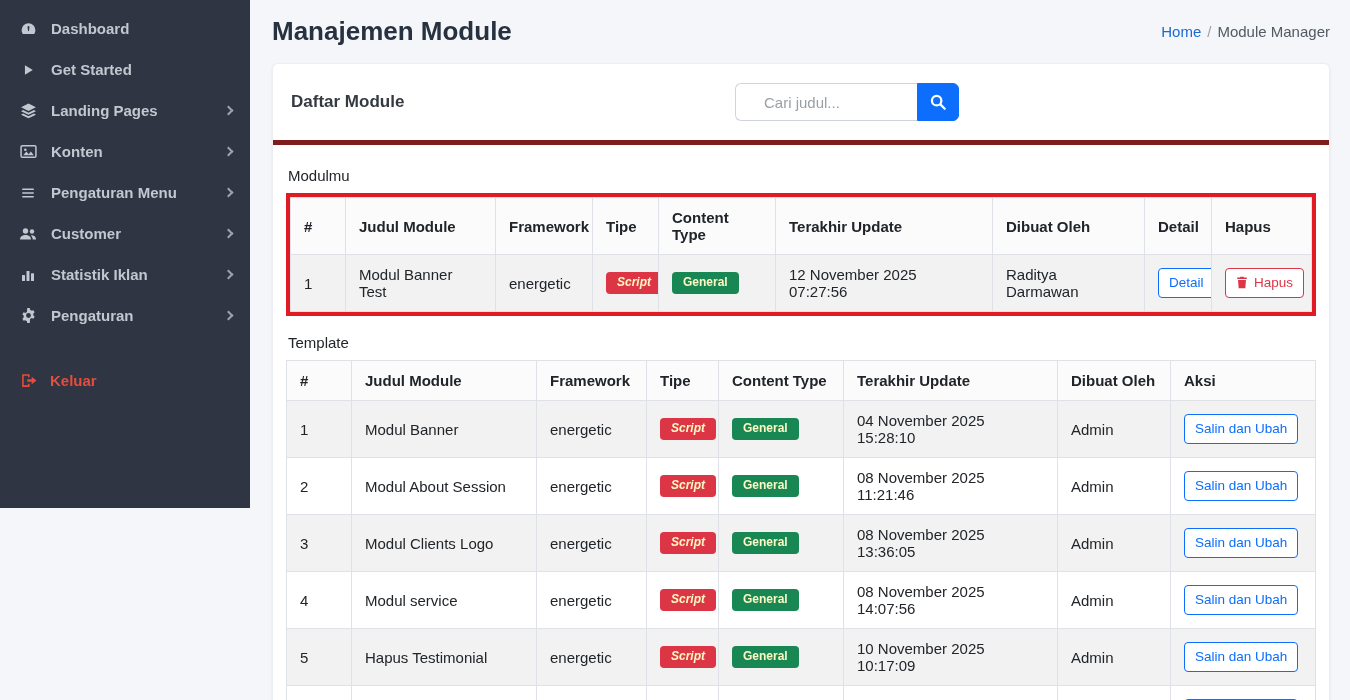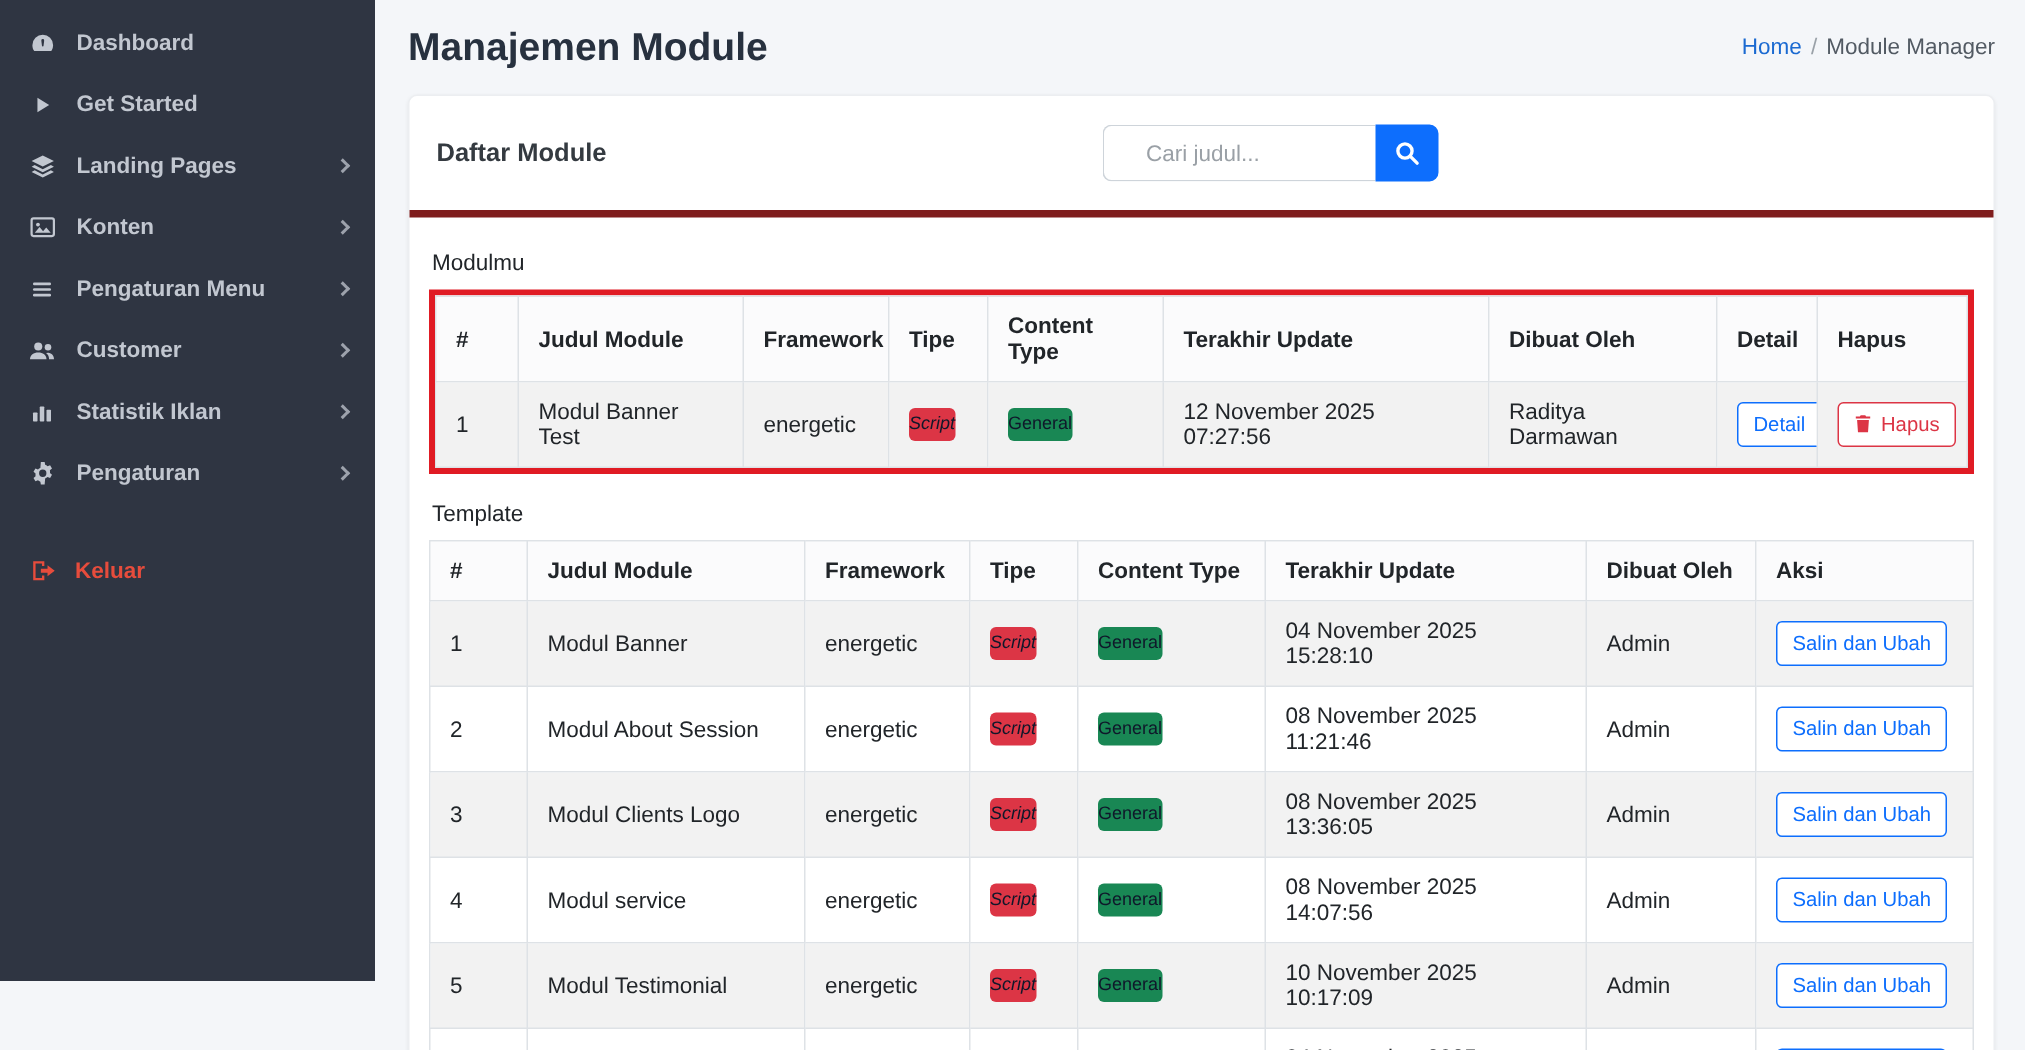--- a/index.html
+++ b/index.html
@@ -3,21 +3,21 @@
 <meta charset="utf-8">
 <style>
   * { margin:0; padding:0; box-sizing:border-box; }
   html,body { width:1350px; height:700px; overflow:hidden; }
   body {
     font-family:"Liberation Sans","DejaVu Sans",sans-serif;
     background:#f4f6f9; color:#212529; display:flex;
   }
 
   
-  .sidebar { width:250px; min-width:250px; height:654px; background:#2f3542; padding-top:8px; display:flex; flex-direction:column; }
+  .sidebar { width:250px; min-width:250px; height:508px; background:#2f3542; padding-top:8px; display:flex; flex-direction:column; }
   .nav-item { display:flex; align-items:center; gap:13px; padding:12px 18px; color:#c2c7d0; font-size:15px; font-weight:600; cursor:pointer; }
   .nav-item .icon { width:20px; display:flex; justify-content:center; align-items:center; }
   .chev { margin-left:auto; width:7px; height:7px; border-right:2px solid currentColor; border-top:2px solid currentColor; transform:rotate(45deg); opacity:.75; }
   .nav-logout { color:#e74c3c; margin-top:24px;gap:12px; }
 
   
   .main { flex:1; height:700px; padding:16px 20px 0 22px; overflow:hidden; }
   .page-head { display:flex; justify-content:space-between; align-items:center; margin-bottom:16px; }
   .page-title { font-size:26px; font-weight:700; color:#27313f; }
   .breadcrumb { font-size:15px; color:#8b939c; }
@@ -37,21 +37,21 @@
   .section-label { font-size:15px; color:#212529; margin:10px 2px 9px 2px; }
 
   
   table { width:100%; border-collapse:collapse; background:#fff; font-size:15px; table-layout:fixed; }
   th,td { border:1px solid #dee2e6; padding:11px 13px; text-align:left; vertical-align:middle; overflow:hidden; }
   th { font-weight:700; background:#fbfbfc; color:#212529; }
   tbody tr:nth-child(odd) { background:#f2f2f2; }
   tbody tr:nth-child(even) { background:#fff; }
   .highlight-wrap { border:4px solid #e01b24; }
 
-  .badge { display:inline-block; padding:3px 0; border-radius:4px; color:#0f172a; font-size:12px; font-weight:400; line-height:1.3; }
+  .badge { display:inline-block; padding:3px 11px; border-radius:4px; color:#fef9c3; font-size:12px; font-weight:700; line-height:1.3; }
   .badge-danger { background:#dc3545; font-style:italic; }
   .badge-success { background:#198754;text-align:center; }
 
   .btn { display:inline-flex; align-items:center; gap:6px; border-radius:4px; font-size:14px; padding:5px 12px; cursor:pointer; background:#fff; font-family:inherit; line-height:1.3; }
   .btn-sm { font-size:13.5px; padding:5px 10px; }
   .btn-outline-primary { border:1px solid #0d6efd; color:#0d6efd; }
   .btn-outline-danger { border:1px solid #dc3545; color:#dc3545; }
   .btn .bicon { display:flex; }
 
   
@@ -294,21 +294,21 @@
             <td>Modul service</td>
             <td>energetic</td>
             <td><span class="badge badge-danger">Script</span></td>
             <td><span class="badge badge-success">General</span></td>
             <td>08 November 2025 14:07:56</td>
             <td>Admin</td>
             <td><button class="btn btn-sm btn-outline-primary">Salin dan Ubah</button></td>
           </tr>
           <tr>
             <td>5</td>
-            <td>Modul Testimonial</td>
+            <td>Hapus Testimonial</td>
             <td>energetic</td>
             <td><span class="badge badge-danger">Script</span></td>
             <td><span class="badge badge-success">General</span></td>
             <td>10 November 2025 10:17:09</td>
             <td>Admin</td>
             <td><button class="btn btn-sm btn-outline-primary">Salin dan Ubah</button></td>
           </tr>
           <tr>
             <td>6</td>
             <td>Modul Banner</td>

